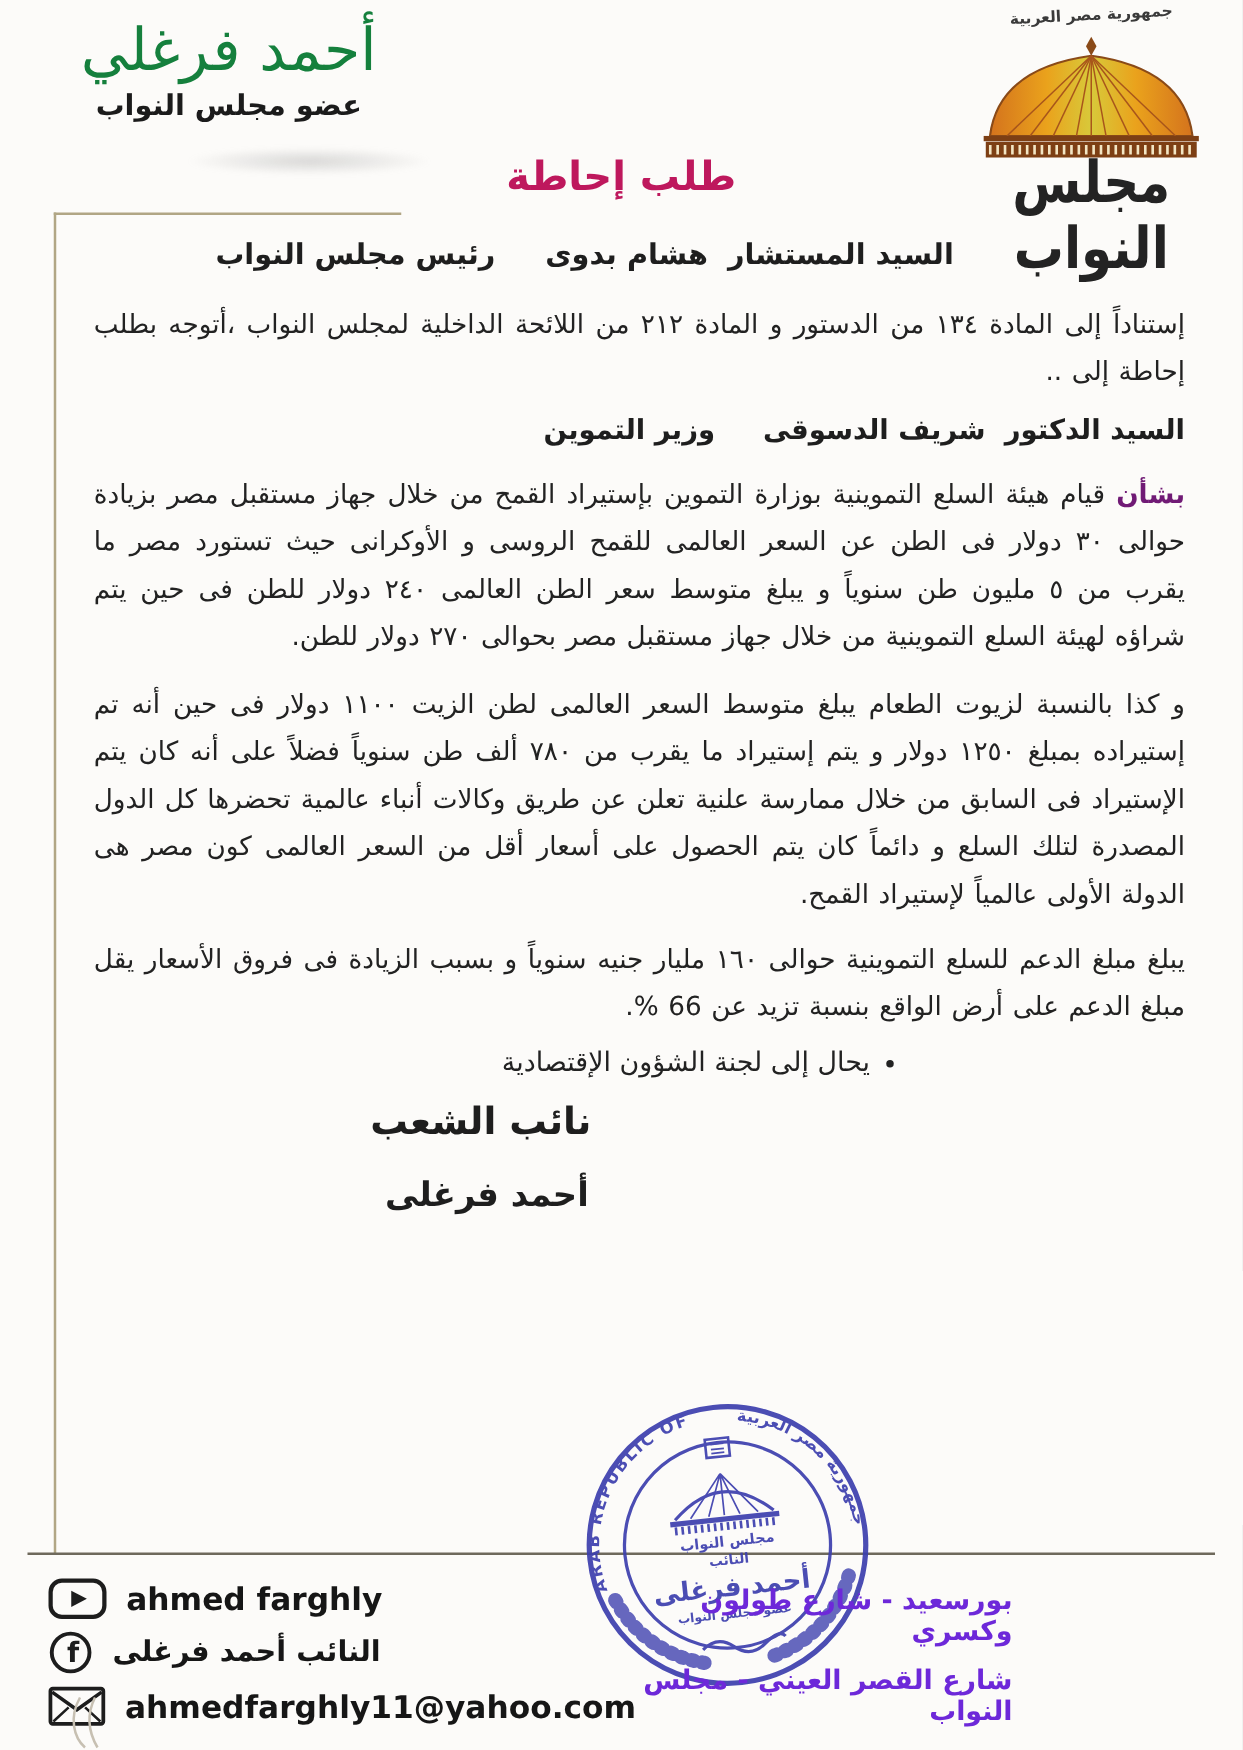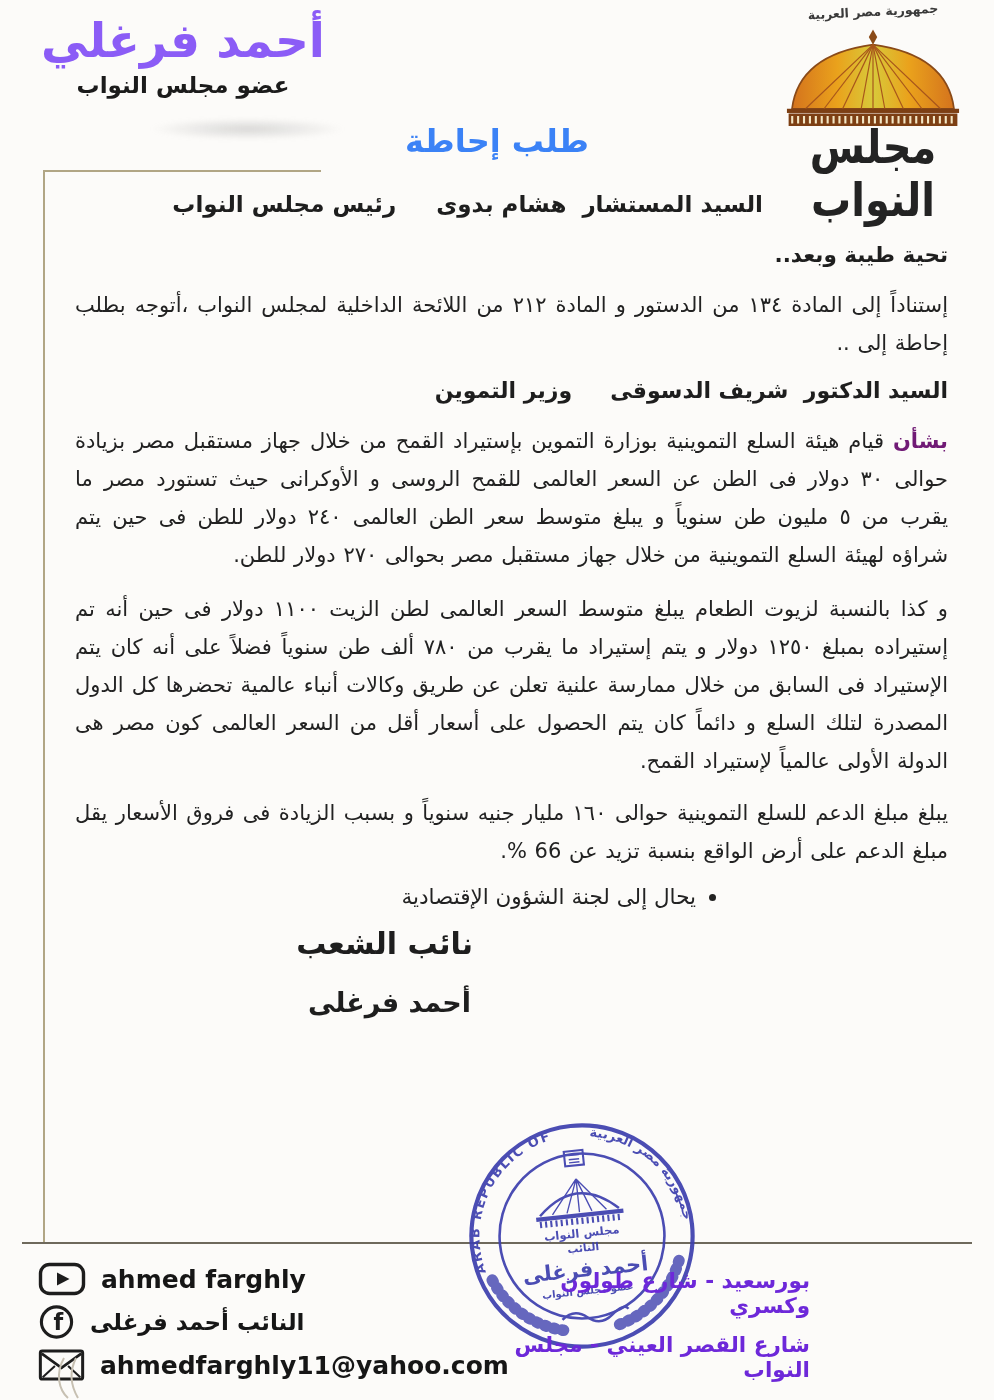--- a/index.html
+++ b/index.html
@@ -6,33 +6,33 @@
   .page{
     position:relative;
     width:994px;height:1400px;
     background:#fcfbf9;
     overflow:hidden;
     font-family:"DejaVu Sans",sans-serif;
     color:#1e1e1e;
   }
   
   .letterhead{position:absolute;top:12px;left:28px;width:310px;text-align:center;}
-  .lh-name{font-size:47px;font-weight:bold;color:#8b5cf6;line-height:58px;}
+  .lh-name{font-size:47px;font-weight:normal;color:#15803d;line-height:58px;}
   .lh-title{font-size:23px;font-weight:bold;color:#1b1b1b;margin-top:2px;}
   
   .emblem{position:absolute;top:4px;right:6px;width:230px;text-align:center;direction:rtl;}
   .emblem-country{font-size:12.5px;color:#3a3a3a;transform:rotate(-3deg);font-weight:bold;letter-spacing:.5px;}
   .emblem .dome{display:block;margin:2px auto 0;}
   .emblem-council{font-size:40px;font-weight:bold;color:#232323;letter-spacing:-2px;transform:scaleY(1.15);margin-top:-2px;}
   
   .smudge{position:absolute;top:118px;left:150px;width:195px;height:22px;border-radius:50%;
     background:radial-gradient(closest-side,rgba(160,160,160,.38),rgba(160,160,160,0));filter:blur(2px);}
   
   .title{position:absolute;top:122px;left:0;width:100%;margin:0;text-align:center;
-    font-size:32px;font-weight:bold;color:#3b82f6;}
+    font-size:32px;font-weight:bold;color:#be185d;}
   
   .frame-top{position:absolute;top:170px;left:43px;width:278px;height:2px;background:#b1a685;}
   .frame-left{position:absolute;top:170px;left:43px;width:2px;height:1073px;background:#b1a685;}
   .footer-divider{position:absolute;top:1242px;left:22px;width:950px;height:2px;background:#6e695c;}
   
   .body-col{position:absolute;top:186px;right:46px;left:75px;direction:rtl;text-align:right;}
   .body-col p{margin:0;}
   .keep-sp{white-space:pre-wrap;}
   .addressee{font-size:23px;font-weight:bold;line-height:36px;padding-left:0;padding-right:185px;margin-bottom:18px !important;}
   .greeting{font-size:21.5px;font-weight:bold;line-height:30px;margin-bottom:16px !important;}
@@ -101,21 +101,20 @@
 
   <div class="smudge"></div>
 
   <h1 class="title">طلب إحاطة</h1>
 
   <div class="frame-top"></div>
   <div class="frame-left"></div>
 
   <div class="body-col">
     <p class="addressee keep-sp">السيد المستشار  هشام بدوى     رئيس مجلس النواب</p>
-    <p class="greeting">تحية طيبة وبعد..</p>
     <p class="para intro">إستناداً إلى المادة ١٣٤ من الدستور و المادة ٢١٢ من اللائحة الداخلية لمجلس النواب ،أتوجه بطلب إحاطة إلى ..</p>
     <p class="recipient keep-sp">السيد الدكتور  شريف الدسوقى     وزير التموين</p>
     <p class="para subject"><b>بشأن</b> <span>قيام هيئة السلع التموينية بوزارة التموين بإستيراد القمح من خلال جهاز مستقبل مصر بزيادة حوالى ٣٠ دولار فى الطن عن السعر العالمى للقمح الروسى و الأوكرانى حيث تستورد مصر ما يقرب من ٥ مليون طن سنوياً و يبلغ متوسط سعر الطن العالمى ٢٤٠ دولار للطن فى حين يتم شراؤه لهيئة السلع التموينية من خلال جهاز مستقبل مصر بحوالى ٢٧٠ دولار للطن.</span></p>
     <p class="para p-oils">و كذا بالنسبة لزيوت الطعام يبلغ متوسط السعر العالمى لطن الزيت ١١٠٠ دولار فى حين أنه تم إستيراده بمبلغ ١٢٥٠ دولار و يتم إستيراد ما يقرب من ٧٨٠ ألف طن سنوياً فضلاً على أنه كان يتم الإستيراد فى السابق من خلال ممارسة علنية تعلن عن طريق وكالات أنباء عالمية تحضرها كل الدول المصدرة لتلك السلع و دائماً كان يتم الحصول على أسعار أقل من السعر العالمى كون مصر هى الدولة الأولى عالمياً لإستيراد القمح.</p>
     <p class="para p-subsidy">يبلغ مبلغ الدعم للسلع التموينية حوالى ١٦٠ مليار جنيه سنوياً و بسبب الزيادة فى فروق الأسعار يقل مبلغ الدعم على أرض الواقع بنسبة تزيد عن 66 %.</p>
     <ul class="referral-list">
       <li>يحال إلى لجنة الشؤون الإقتصادية</li>
     </ul>
     <div class="sig-title">نائب الشعب</div>
     <div class="sig-name">أحمد فرغلى</div>

